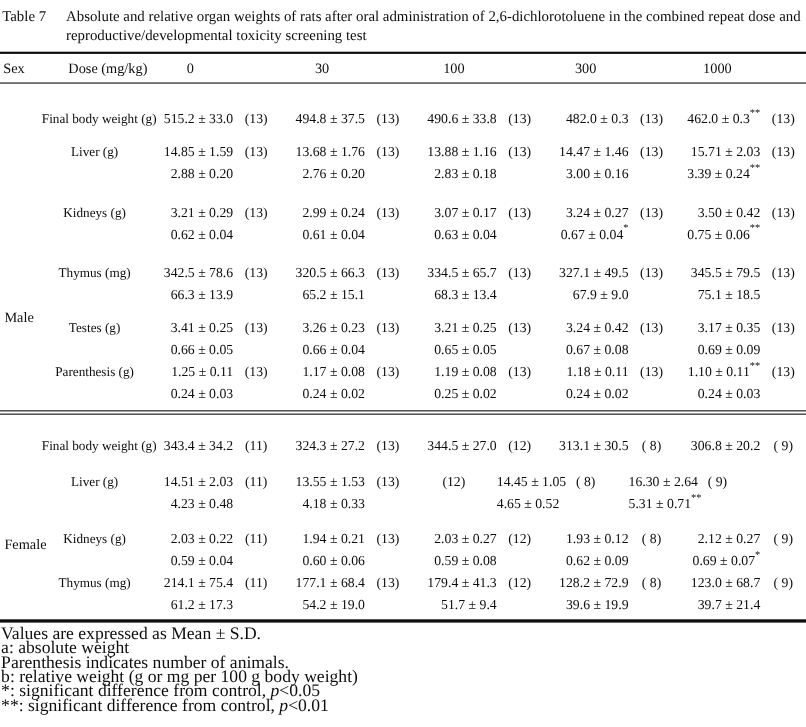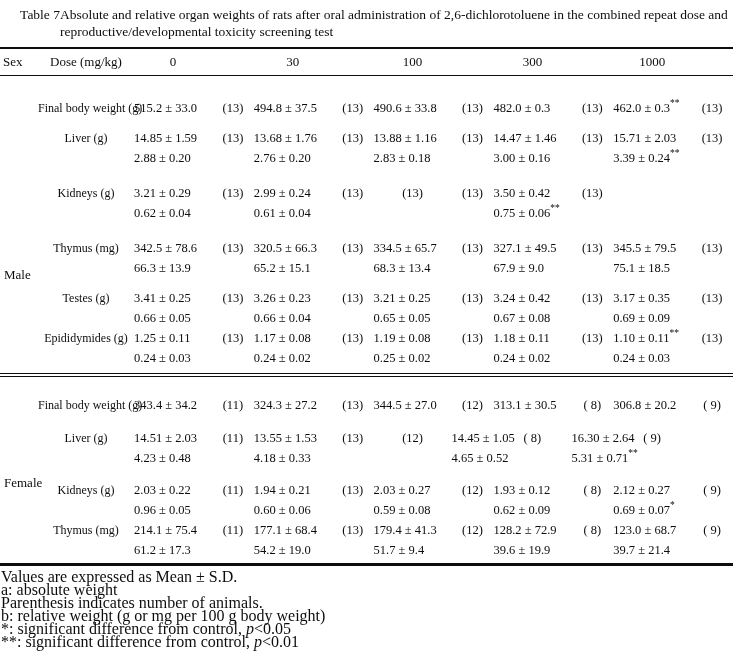--- a/index.html
+++ b/index.html
@@ -5,55 +5,55 @@
   :root{
     --cols: 38px 96px 78px 41.8px 78px 41.8px 78px 41.8px 78px 41.8px 78px 41.8px;
     --ink:#0d0d0d;
   }
   html,body{margin:0;padding:0;background:#ffffff;}
   body{width:733px;height:661px;color:var(--ink);font-family:"Liberation Serif", serif;}
   .page{width:733px;height:661px;position:relative;overflow:hidden;background:#fff;}
 
   
   .title-row{display:flex;padding:6px 2px 0 2px;font-size:13.5px;line-height:17px;}
-  .title-label{flex:none;width:58px;text-align:right;}
+  .title-label{flex:none;width:58px;}
   .title-text{flex:none;width:668px;}
 
   
   .ttable{margin-top:7px;border-top:2px solid var(--ink);}
   .thead{display:grid;grid-template-columns:var(--cols);align-items:center;height:26px;border-bottom:1px solid var(--ink);font-size:13px;}
   .sexh{padding-left:3px;}
-  .doseh{text-align:center;}
+  .doseh{text-align:right;}
   .dosenum{text-align:center;}
 
   
   .section{position:relative;}
   .orow{display:grid;grid-template-columns:var(--cols);font-size:12.5px;line-height:20px;}
   .organ{text-align:center;font-size:12px;white-space:nowrap;}
-  .vcell{text-align:left;white-space:nowrap;}
+  .vcell{text-align:right;white-space:nowrap;}
   .ncell{text-align:center;white-space:pre;}
   .vcell sup{font-size:9.5px;vertical-align:top;line-height:1;position:relative;top:1px;}
 
   .section.male .orow:nth-of-type(1){padding-top:5px;}
   .section.male .orow:nth-of-type(2){margin-top:22px;}
   .section.male .orow:nth-of-type(3){margin-top:10px;}
   .section.male .orow:nth-of-type(4){margin-top:15px;}
   .section.male .orow:nth-of-type(5){margin-top:15px;}
   .section.male .orow:nth-of-type(6){margin-top:10px;}
   .section.male{padding-bottom:5px;}
 
   .section.female{border-top:4px double var(--ink);padding-bottom:3px;}
   .section.female .orow:nth-of-type(1){padding-top:7px;}
   .section.female .orow:nth-of-type(2){margin-top:18px;}
   .section.female .orow:nth-of-type(3){margin-top:13px;}
   .section.female .orow:nth-of-type(4){margin-top:12px;}
 
   .sex-label{position:absolute;left:4px;font-size:13px;line-height:20px;}
-  .section.male .sex-label{top:167px;}
-  .section.female .sex-label{top:96px;}
+  .section.male .sex-label{top:181px;}
+  .section.female .sex-label{top:108px;}
 
   
   .footnotes{border-top:3px solid var(--ink);padding:4px 1px 0 1px;font-size:16px;line-height:13px;}
   .footnotes i{font-style:italic;}
 </style>
 </head>
 <body>
 
 <div class="page">
 
@@ -141,21 +141,29 @@
             <div class="vcell">
               <div class="abs">3.21 ± 0.29</div>
               <div class="rel">0.62 ± 0.04</div>
             </div>
             <div class="ncell">(13)</div>
             <div class="vcell">
               <div class="abs">2.99 ± 0.24</div>
               <div class="rel">0.61 ± 0.04</div>
             </div>
             <div class="ncell">(13)</div>
-            <div class="ncell">(13)</div>
+            <div class="vcell">
+              <div class="abs">3.07 ± 0.17</div>
+              <div class="rel">0.63 ± 0.04</div>
+            </div>
+            <div class="ncell">(13)</div>
+            <div class="vcell">
+              <div class="abs">3.24 ± 0.27</div>
+              <div class="rel">0.67 ± 0.04<sup>*</sup></div>
+            </div>
             <div class="ncell">(13)</div>
             <div class="vcell">
               <div class="abs">3.50 ± 0.42</div>
               <div class="rel">0.75 ± 0.06<sup>**</sup></div>
             </div>
             <div class="ncell">(13)</div>
           </div>
           <div class="orow">
             <div></div>
             <div class="organ">Thymus (mg)</div>
@@ -209,21 +217,21 @@
             </div>
             <div class="ncell">(13)</div>
             <div class="vcell">
               <div class="abs">3.17 ± 0.35</div>
               <div class="rel">0.69 ± 0.09</div>
             </div>
             <div class="ncell">(13)</div>
           </div>
           <div class="orow">
             <div></div>
-            <div class="organ">Epididymides (g)</div>
+            <div class="organ">Parenthesis (g)</div>
             <div class="vcell">
               <div class="abs">1.25 ± 0.11</div>
               <div class="rel">0.24 ± 0.03</div>
             </div>
             <div class="ncell">(13)</div>
             <div class="vcell">
               <div class="abs">1.17 ± 0.08</div>
               <div class="rel">0.24 ± 0.02</div>
             </div>
             <div class="ncell">(13)</div>
@@ -293,21 +301,21 @@
               <div class="abs">16.30 ± 2.64</div>
               <div class="rel">5.31 ± 0.71<sup>**</sup></div>
             </div>
             <div class="ncell">( 9)</div>
           </div>
           <div class="orow">
             <div></div>
             <div class="organ">Kidneys (g)</div>
             <div class="vcell">
               <div class="abs">2.03 ± 0.22</div>
-              <div class="rel">0.96 ± 0.05</div>
+              <div class="rel">0.59 ± 0.04</div>
             </div>
             <div class="ncell">(11)</div>
             <div class="vcell">
               <div class="abs">1.94 ± 0.21</div>
               <div class="rel">0.60 ± 0.06</div>
             </div>
             <div class="ncell">(13)</div>
             <div class="vcell">
               <div class="abs">2.03 ± 0.27</div>
               <div class="rel">0.59 ± 0.08</div>

